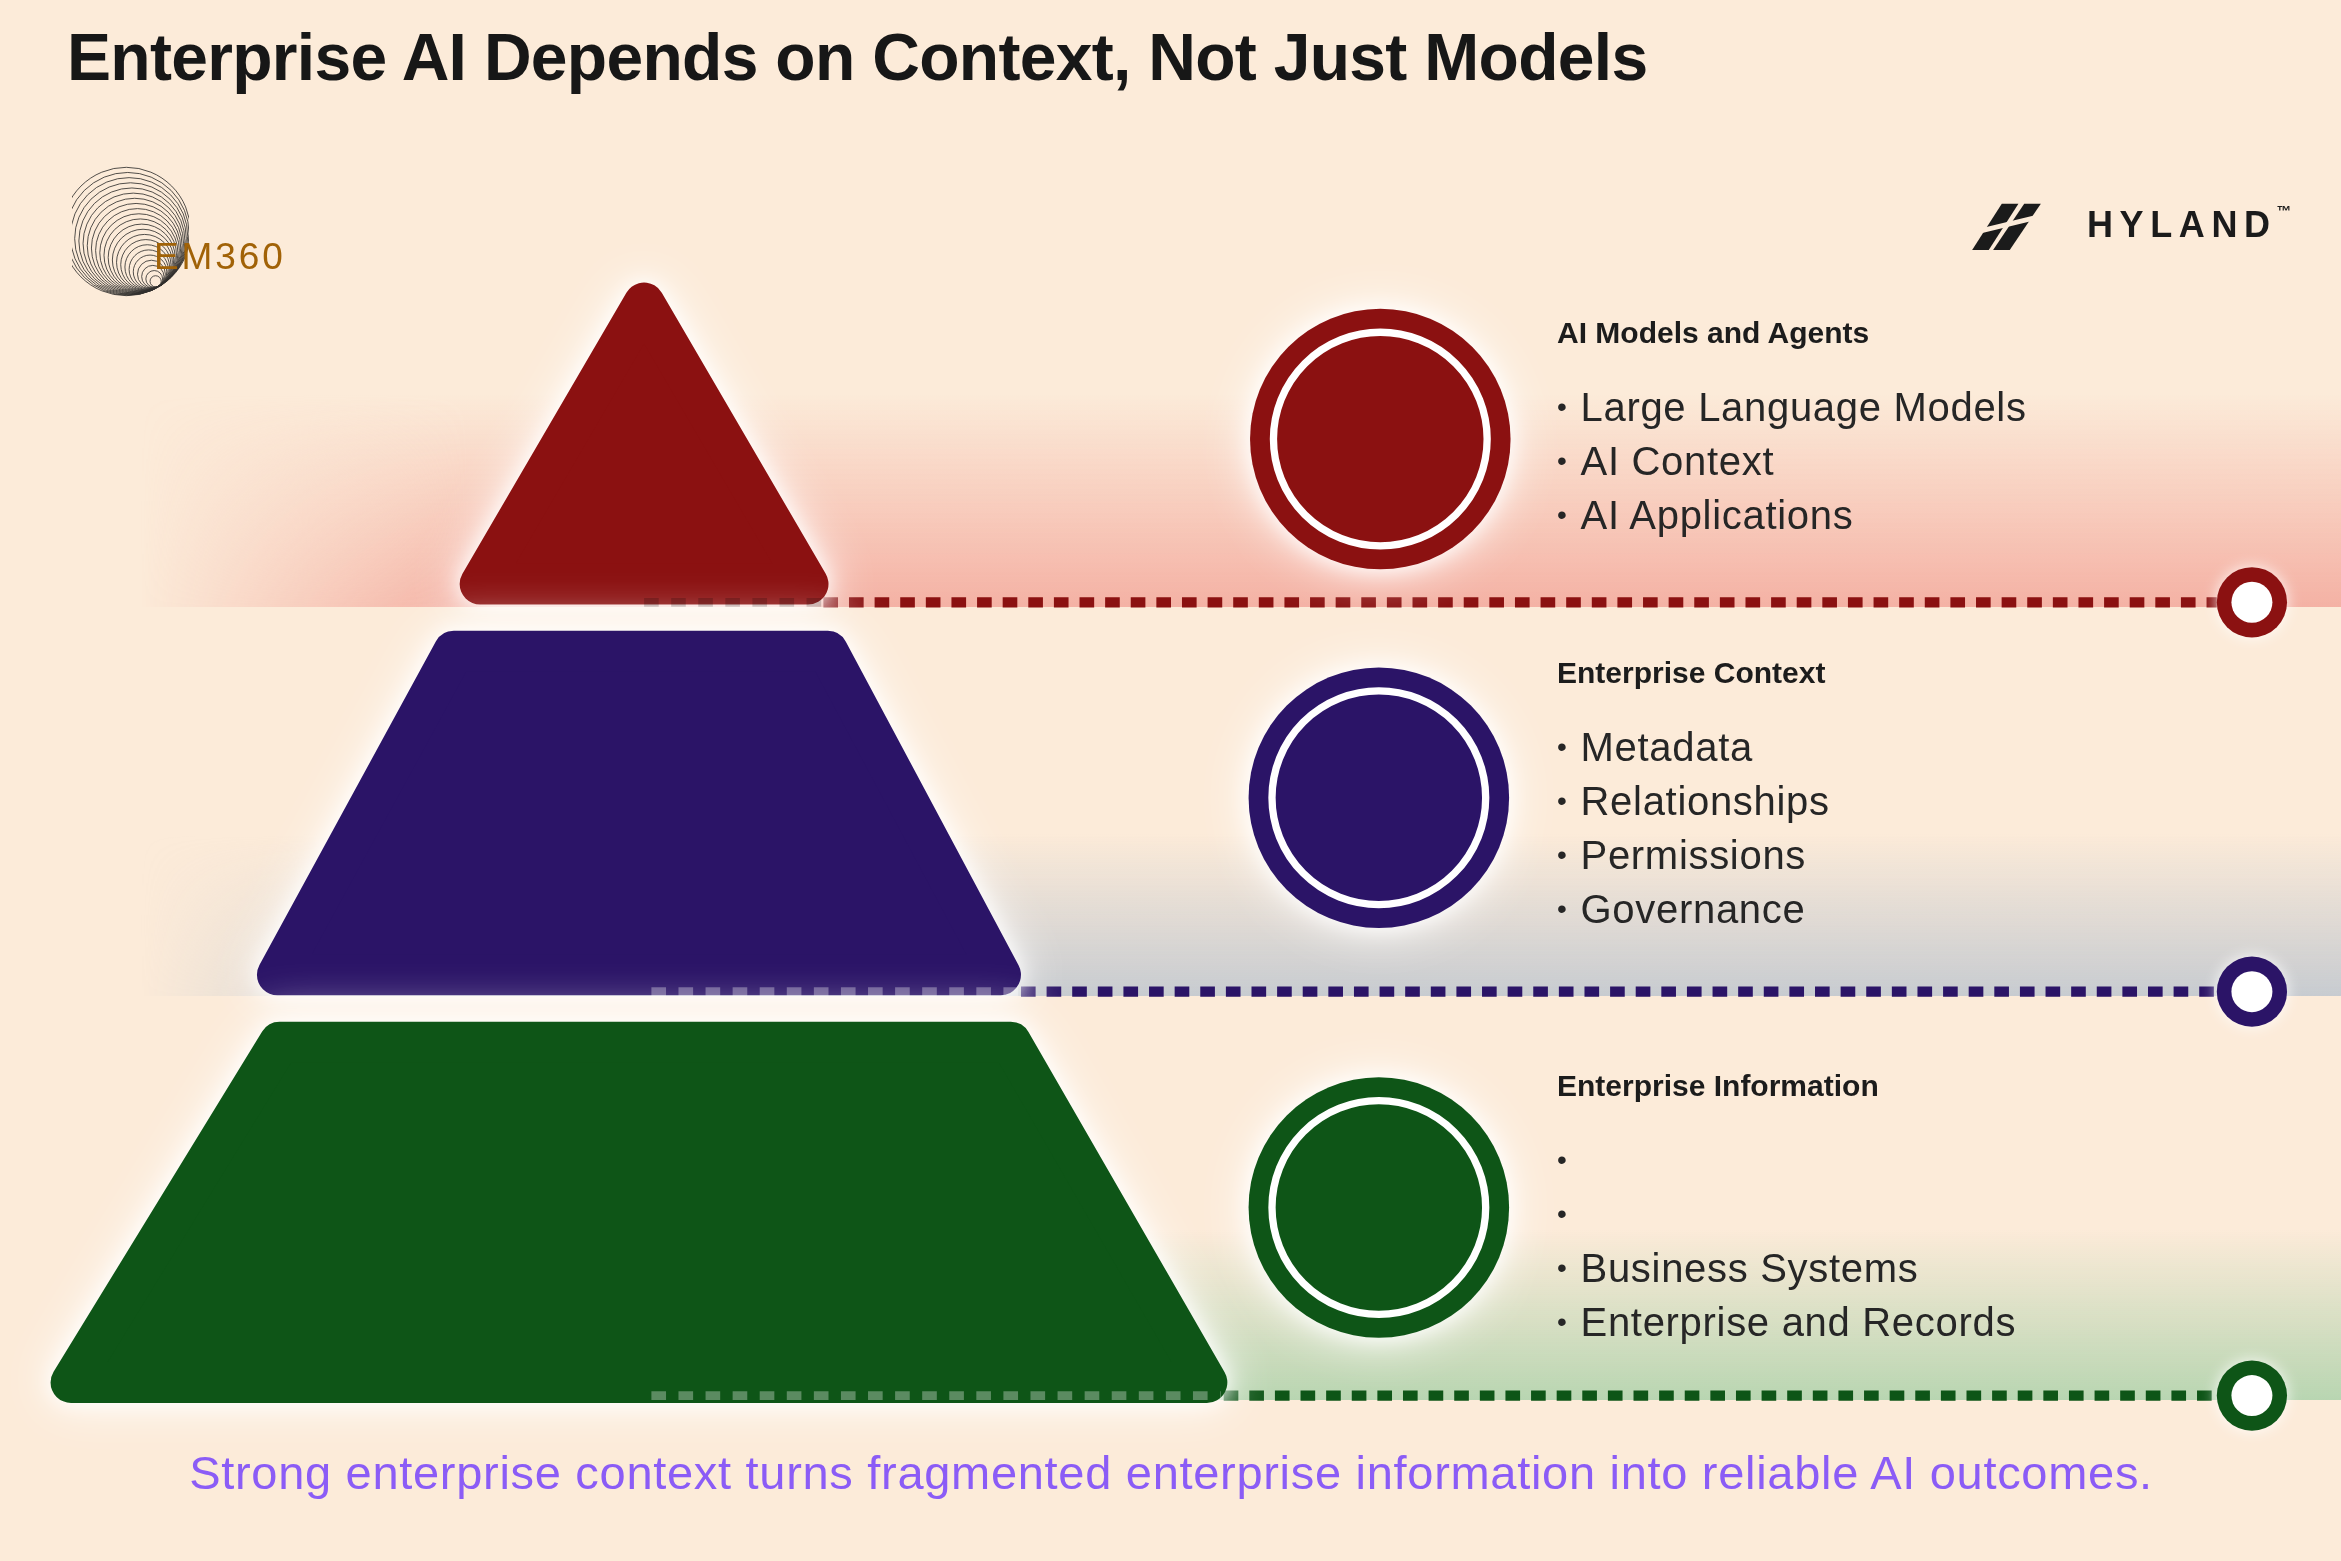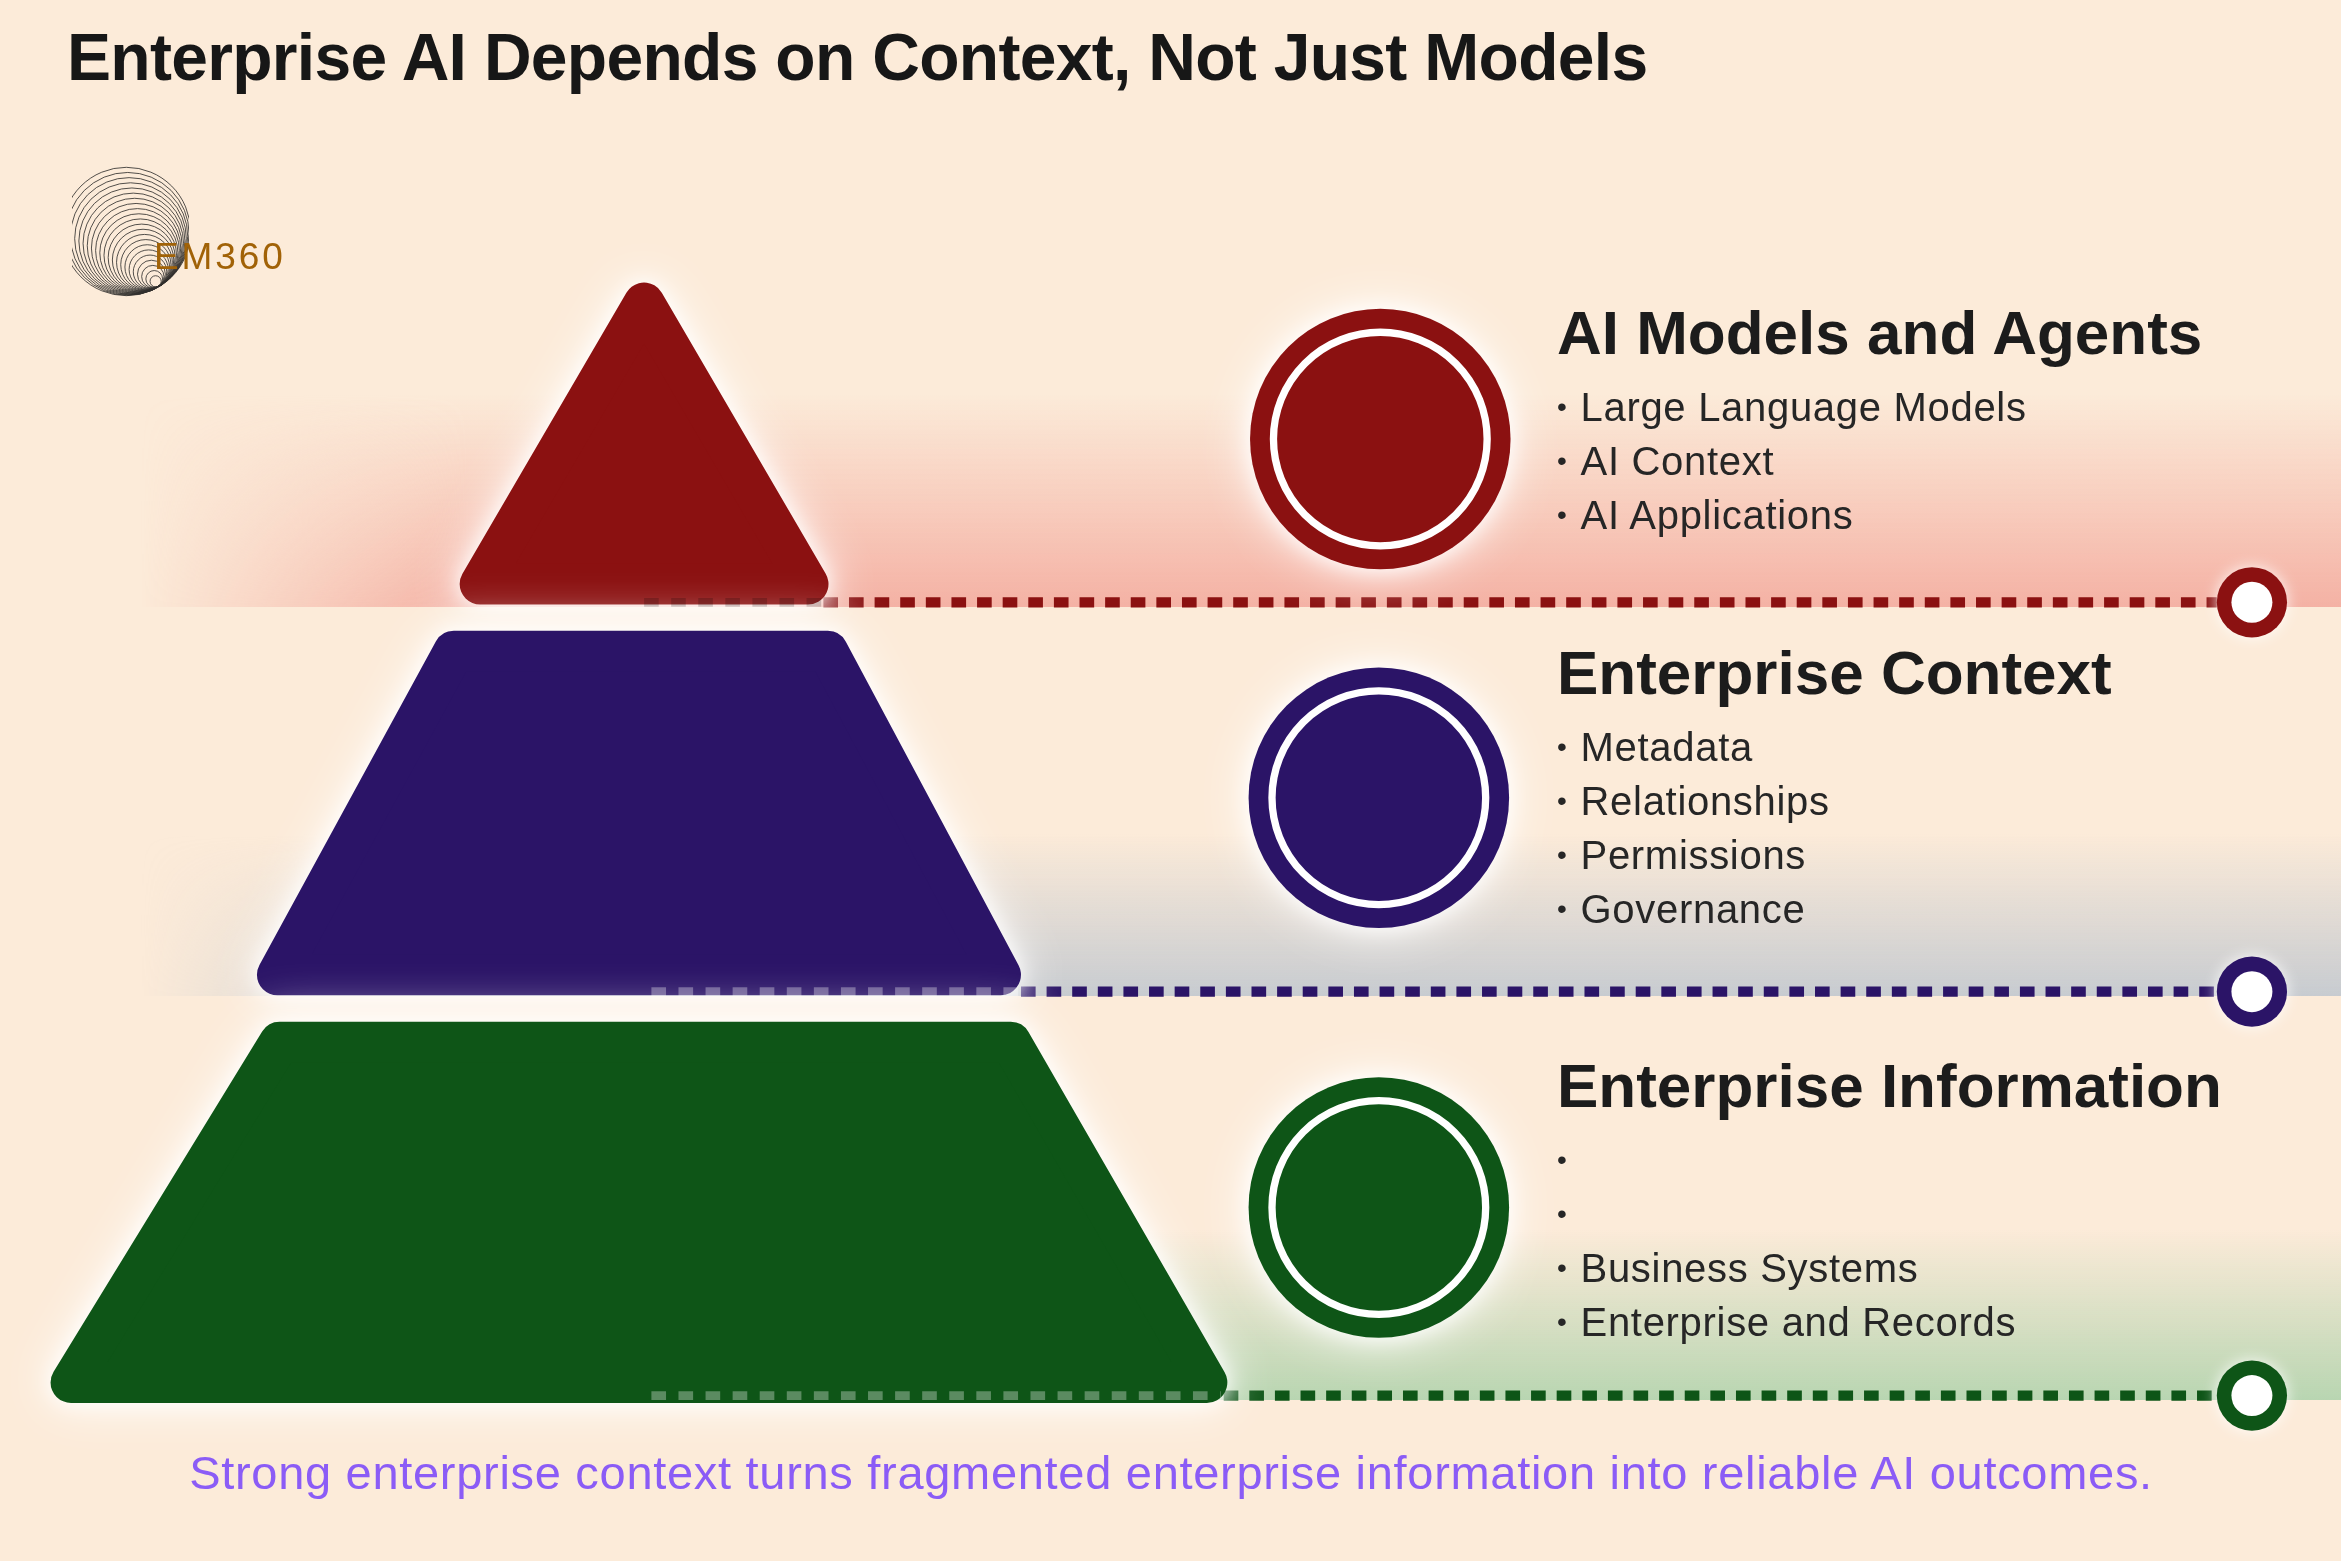--- a/index.html
+++ b/index.html
@@ -33,21 +33,21 @@
   .em360 svg{position:absolute;left:0;top:0;}
   .em360-text{position:absolute;left:82px;top:86px;font-size:37px;letter-spacing:2.9px;color:#a16207;}
   .hyland{position:absolute;left:1923px;top:182px;width:410px;height:82px;}
   .hyland svg{position:absolute;left:0;top:0;}
   .hyland-text{position:absolute;left:164px;top:20.5px;font-size:36px;font-weight:bold;
     letter-spacing:6.6px;color:#1b1b1b;white-space:nowrap;}
   .hyland-tm{font-size:14.6px;vertical-align:20.5px;letter-spacing:0;}
 
   
   .sect{position:absolute;left:1557px;width:732px;}
-  .sect h2{margin:0;font-size:62px;line-height:51px;font-weight:bold;letter-spacing:0;color:#1c1c1c;}
+  .sect h2{margin:0;font-size:30px;line-height:51px;font-weight:bold;letter-spacing:0;color:#1c1c1c;}
   .sect ul{list-style:none;margin:22px 0 0 0;padding:0;}
   .sect li{display:flex;align-items:center;height:54px;font-size:40px;letter-spacing:0.7px;color:#262626;}
   .sect .dot{font-size:28px;margin-right:13px;color:#262626;}
   #sect-1{top:307px;}
   #sect-2{top:647px;}
   #sect-3{top:1060px;}
 
   
   .footer{position:absolute;left:0;top:1445px;width:2342px;margin:0;text-align:center;
     font-size:47px;letter-spacing:0.7px;color:#8b5cf6;}
@@ -127,20 +127,28 @@
           <circle cx="82" cy="130.4" r="76"></circle>
         <circle cx="80" cy="127" r="80"></circle>
           <circle cx="78" cy="123.6" r="84"></circle>
         <circle cx="76" cy="120.2" r="88"></circle>
           <circle cx="74" cy="116.8" r="92"></circle>
       </g>
     </svg>
     <span class="em360-text">EM360</span>
   </div>
 
+  <div class="hyland">
+    <svg width="146" height="81" viewBox="0 0 700 560">
+      <polygon points="185,470 300,470 505,150 390,150" fill="#1b1b1b"></polygon>
+      <polygon points="330,470 445,470 660,150 545,150" fill="#1b1b1b"></polygon>
+      <line x1="130" y1="365" x2="700" y2="228" stroke="#fcebd9" stroke-width="34"></line>
+    </svg>
+    <span class="hyland-text"><span>HYLAND</span><span class="hyland-tm">™</span></span>
+  </div>
 
   <div class="sect" id="sect-1">
     <h2>AI Models and Agents</h2>
     <ul>
       <li>
           <span class="dot">•</span>
           <span>Large Language Models</span>
         </li>
       <li>
           <span class="dot">•</span>

